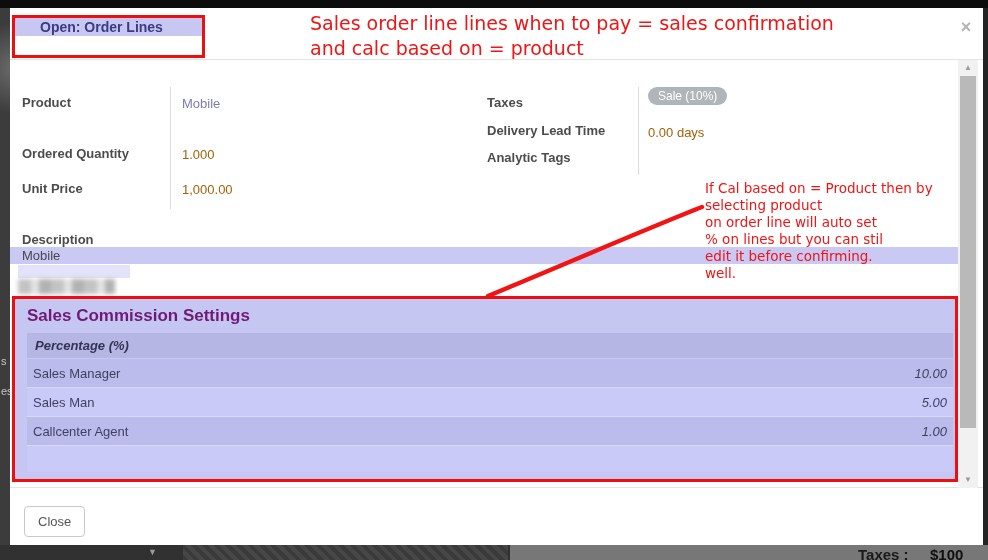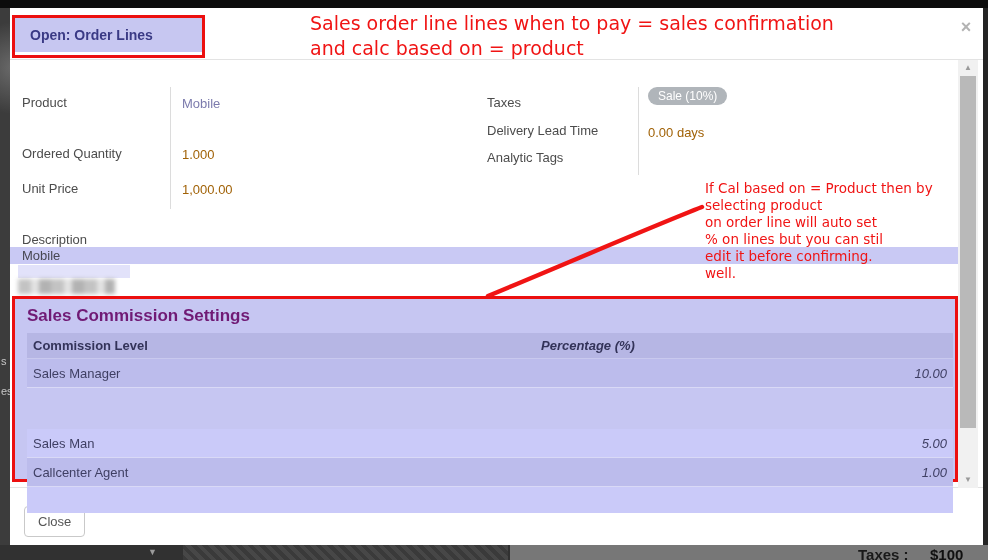--- a/index.html
+++ b/index.html
@@ -25,27 +25,27 @@
   .bg-taxes-value{ position:absolute; left:930px; top:1px; font-weight:bold; font-size:15px; color:#101010; }
 
   
   .modal { left:10px; top:8px; width:973px; height:537px; background:#ffffff; }
   .modal-header { position:absolute; left:0; top:0; width:100%; height:52px; border-bottom:1px solid #e3e3e3; background:#fff; }
   .close-icon { position:absolute; left:945px; top:8px; width:22px; height:22px; color:#b3b3b3;
                 font-size:18px; font-weight:bold; text-align:center; line-height:22px; cursor:pointer; }
 
   .title-box { position:absolute; left:2px; top:7px; width:193px; height:43px;
                border:3px solid #ec0f0f; background:#fff; z-index:5; }
-  .title-fill { height:34px; background:#c7c7f1; display:flex; align-items:center; padding-left:15px;
+  .title-fill { height:18px; background:#c7c7f1; display:flex; align-items:center; padding-left:25px;
                 font-weight:bold; font-size:14px; color:#3a3a85; }
 
   .anno-top { position:absolute; left:300px; top:3px; color:#f01414; font-size:19px; line-height:25px;
               font-family:"DejaVu Sans", sans-serif; z-index:6; white-space:nowrap; }
 
-  .field-label { position:absolute; font-weight:normal; color:#4c4c4c; }
+  .field-label { position:absolute; font-weight:bold; color:#4c4c4c; }
   .field-value { position:absolute; color:#a16207; }
   .link-value  { color:#7c7bad; }
   .vsep { position:absolute; width:0; border-left:1px solid #dcdcdc; }
   .badge { position:absolute; background:#b0b5ba; color:#fff; font-size:12px; line-height:12px;
            padding:3px 10px; border-radius:10px; }
 
   .desc-strip { position:absolute; left:0; top:239px; width:948px; height:17px; background:#c9c9f4;
                 line-height:17px; padding-left:12px; color:#474752; }
   .desc-substrip { position:absolute; left:8px; top:257px; width:112px; height:13px; background:#e2e2fa; }
   .desc-blur { position:absolute; left:8px; top:271px; width:97px; height:15px;
@@ -61,21 +61,21 @@
   .commission-box { position:absolute; left:2px; top:288px; width:946px; height:186px;
                     border:3px solid #ec0f0f; background:#c6c6f2; z-index:9; }
   .sec-title { padding:7px 0 7px 12px; font-size:17px; font-weight:bold; color:#701a75; }
   .ctable { margin-left:12px; width:926px; font-size:13px; }
   .crow { display:flex; height:29px; align-items:center; color:#3f3f63; border-bottom:1px solid #d9d9f6; }
   .chead { height:26px; background:#b6b6e4; font-weight:bold; color:#333359; border-bottom:1px solid #c9c9ee; }
   .ccol1 { width:506px; padding-left:6px; }
   .ccol2 { width:420px; padding:0 6px 0 8px; }
   .crow .ccol2 { text-align:right;font-style:italic; }
   .row-a { background:#bcbcec; }
-  .row-b { background:#cacaf9;margin-top:41px; }
+  .row-b { background:#cacaf9; }
   .empty-row { height:26px; background:#cacaf9; }
 
   .modal-footer { position:absolute; left:0; top:479px; width:973px; height:58px; background:#fff;
                   border-top:1px solid #e3e3e3; }
   .close-btn { position:absolute; left:14px; top:18px; padding:7px 13px; background:#fff;
                border:1px solid #c9c9c9; border-radius:4px; color:#555; font-size:13px; cursor:pointer; }
 
   .scrollbar { position:absolute; left:948px; top:52px; width:20px; height:428px; background:#f1f1f1; }
   .sb-arrow { position:absolute; left:0; width:20px; height:16px; color:#9a9a9a; font-size:8px;
               text-align:center; line-height:16px; cursor:pointer; }
@@ -142,21 +142,20 @@
     <div>on order line will auto set</div>
     <div>% on lines but you can stil</div>
     <div>edit it before confirming.</div>
     <div>well.</div>
   </div>
 
   <div class="commission-box">
     <div class="sec-title">Sales Commission Settings</div>
     <div class="ctable">
       <div class="crow chead">
-        <div class="ccol1">Commission Level</div>
         <div class="ccol2" style="text-align:left">Percentage (%)</div>
       </div>
       <div class="crow row-a">
         <div class="ccol1">Sales Manager</div>
         <div class="ccol2">10.00</div>
       </div>
       <div class="crow row-b">
         <div class="ccol1">Sales Man</div>
         <div class="ccol2">5.00</div>
       </div>

